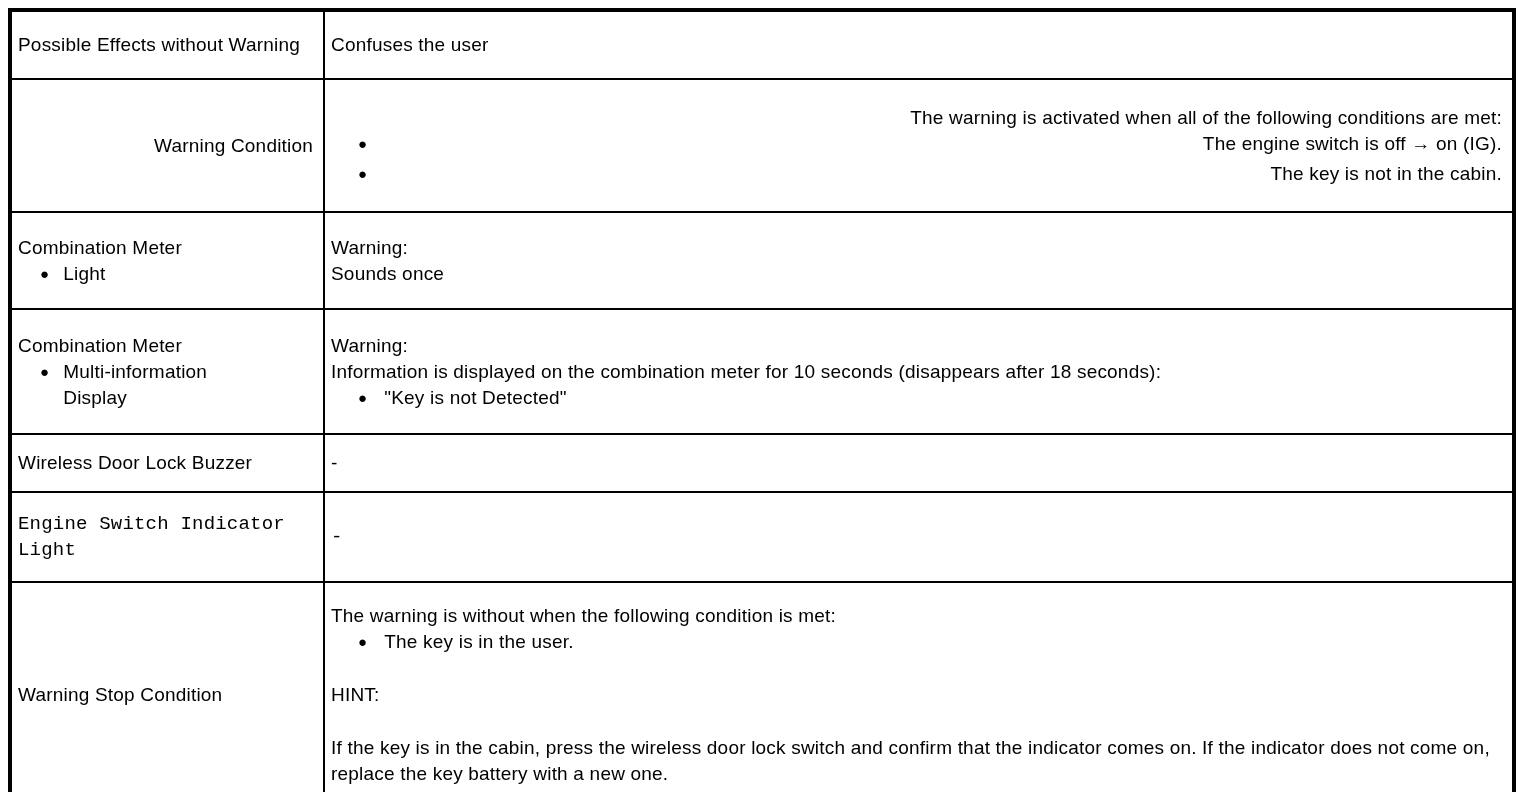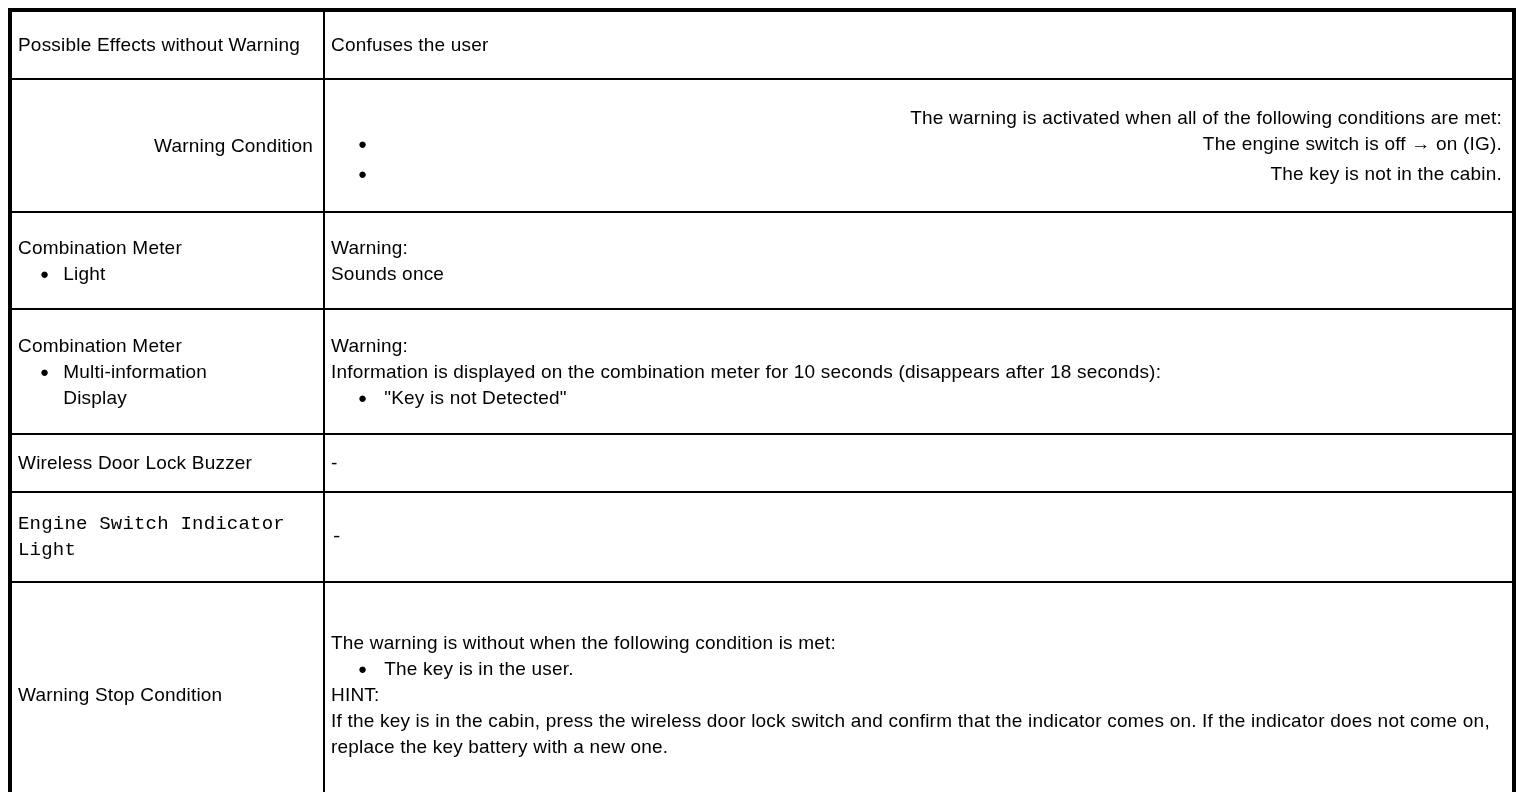--- a/index.html
+++ b/index.html
@@ -38,21 +38,21 @@
   
   tr.r1 td { height: 69px; }
   tr.r2 td { height: 133px; text-align: right; }
   tr.r3 td { height: 97px; }
   tr.r4 td { height: 125px; }
   tr.r5 td { height: 58px; }
   tr.r6 td { height: 90px; font-family: Liberation Mono, monospace; }
   tr.r7 td { height: 227px; }
 
   .para { margin: 0; }
-  .gap-top { }
+  .gap-top { margin-top: 27px; }
 
   .bullets { margin: 0; }
   .bullet-item {
     display: flex;
     align-items: flex-start;
   }
   .bullet-item + .bullet-item { margin-top: 4px; }
   .bullet-glyph {
     flex: 0 0 auto;
     font-size: 15px;

